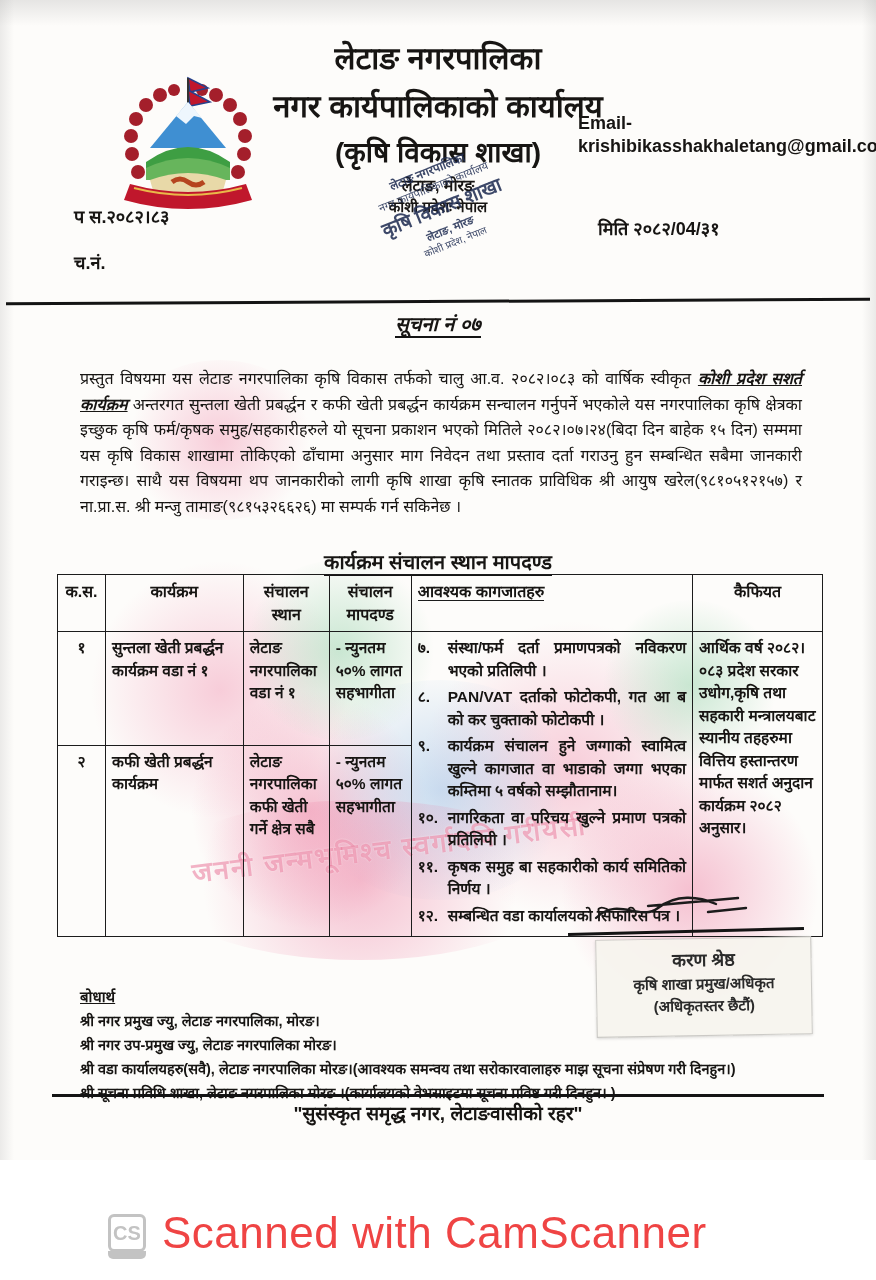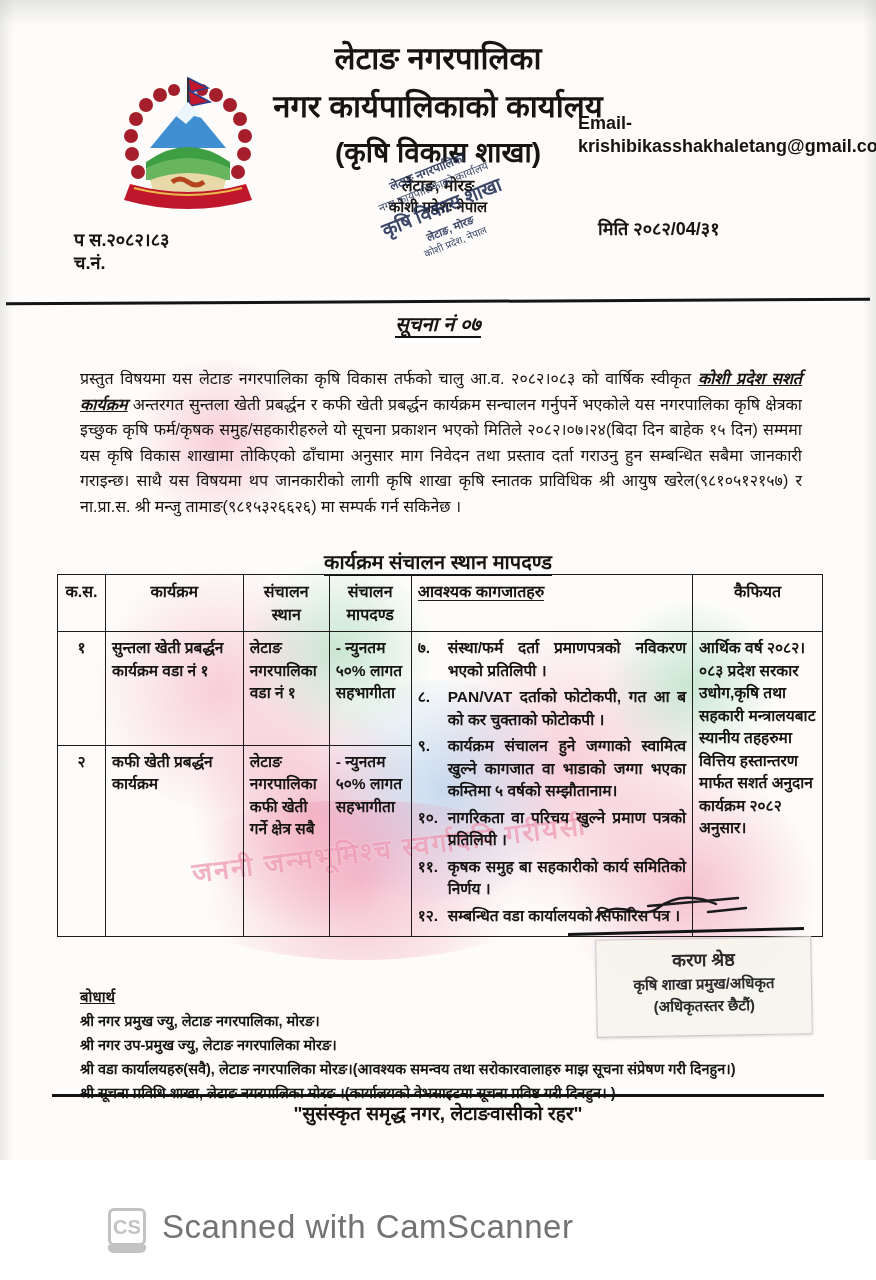--- a/index.html
+++ b/index.html
@@ -47,21 +47,21 @@
     position:absolute;left:352px;top:158px;width:200px;height:150px;
     transform:rotate(-22deg);text-align:center;color:#233055;opacity:.88;
     pointer-events:none;
   }
   .stamp .s1{font-size:12px;font-weight:bold;}
   .stamp .s2{font-size:11px;}
   .stamp .s3{font-size:19px;font-weight:bold;margin:2px 0;}
   .stamp .s4{font-size:11px;font-weight:bold;}
   .stamp .s5{font-size:10px;}
 
-  .refno{position:absolute;left:74px;top:227px;font-size:18px;font-weight:bold;}
+  .refno{position:absolute;left:74px;top:204px;font-size:18px;font-weight:bold;}
   .chno{position:absolute;left:74px;top:250px;font-size:18px;font-weight:bold;}
   .date{position:absolute;left:598px;top:216px;font-size:18px;font-weight:bold;}
 
   .top-rule{position:absolute;left:6px;top:300px;width:864px;border-top:3px solid #141414;transform:rotate(-.3deg);}
 
   
   .notice-no{position:absolute;left:0;top:310px;width:876px;text-align:center;
     font-size:20px;font-weight:bold;font-style:italic;}
   .notice-no span{border-bottom:2px solid #141414;padding-bottom:1px;}
   .notice-pub{position:absolute;left:0;top:338px;width:876px;text-align:center;
@@ -118,21 +118,21 @@
   
   .cs-footer{position:absolute;left:0;top:1160px;width:876px;height:120px;background:#ffffff;}
   .cs-row{position:absolute;left:108px;top:48px;display:flex;align-items:center;gap:16px;}
   .cs-icon{
     width:38px;height:38px;border:3px solid #c3c3c3;border-radius:6px;
     color:#c3c3c3;font-weight:bold;font-size:20px;display:flex;
     align-items:center;justify-content:center;position:relative;background:#fff;
   }
   .cs-icon::after{content:"";position:absolute;left:-3px;right:-3px;bottom:-10px;height:8px;
     background:#c3c3c3;border-radius:0 0 5px 5px;}
-  .cs-text{color:#737373;font-size:33px;letter-spacing:.5px;}
+  .cs-text{color:#ef4444;font-size:44px;letter-spacing:.5px;}
 </style>
 </head>
 <body>
 
 <div class="page">
 
   <div class="scan-edge-top"></div>
   <div class="scan-edge-left"></div>
   <div class="scan-edge-right"></div>
 

